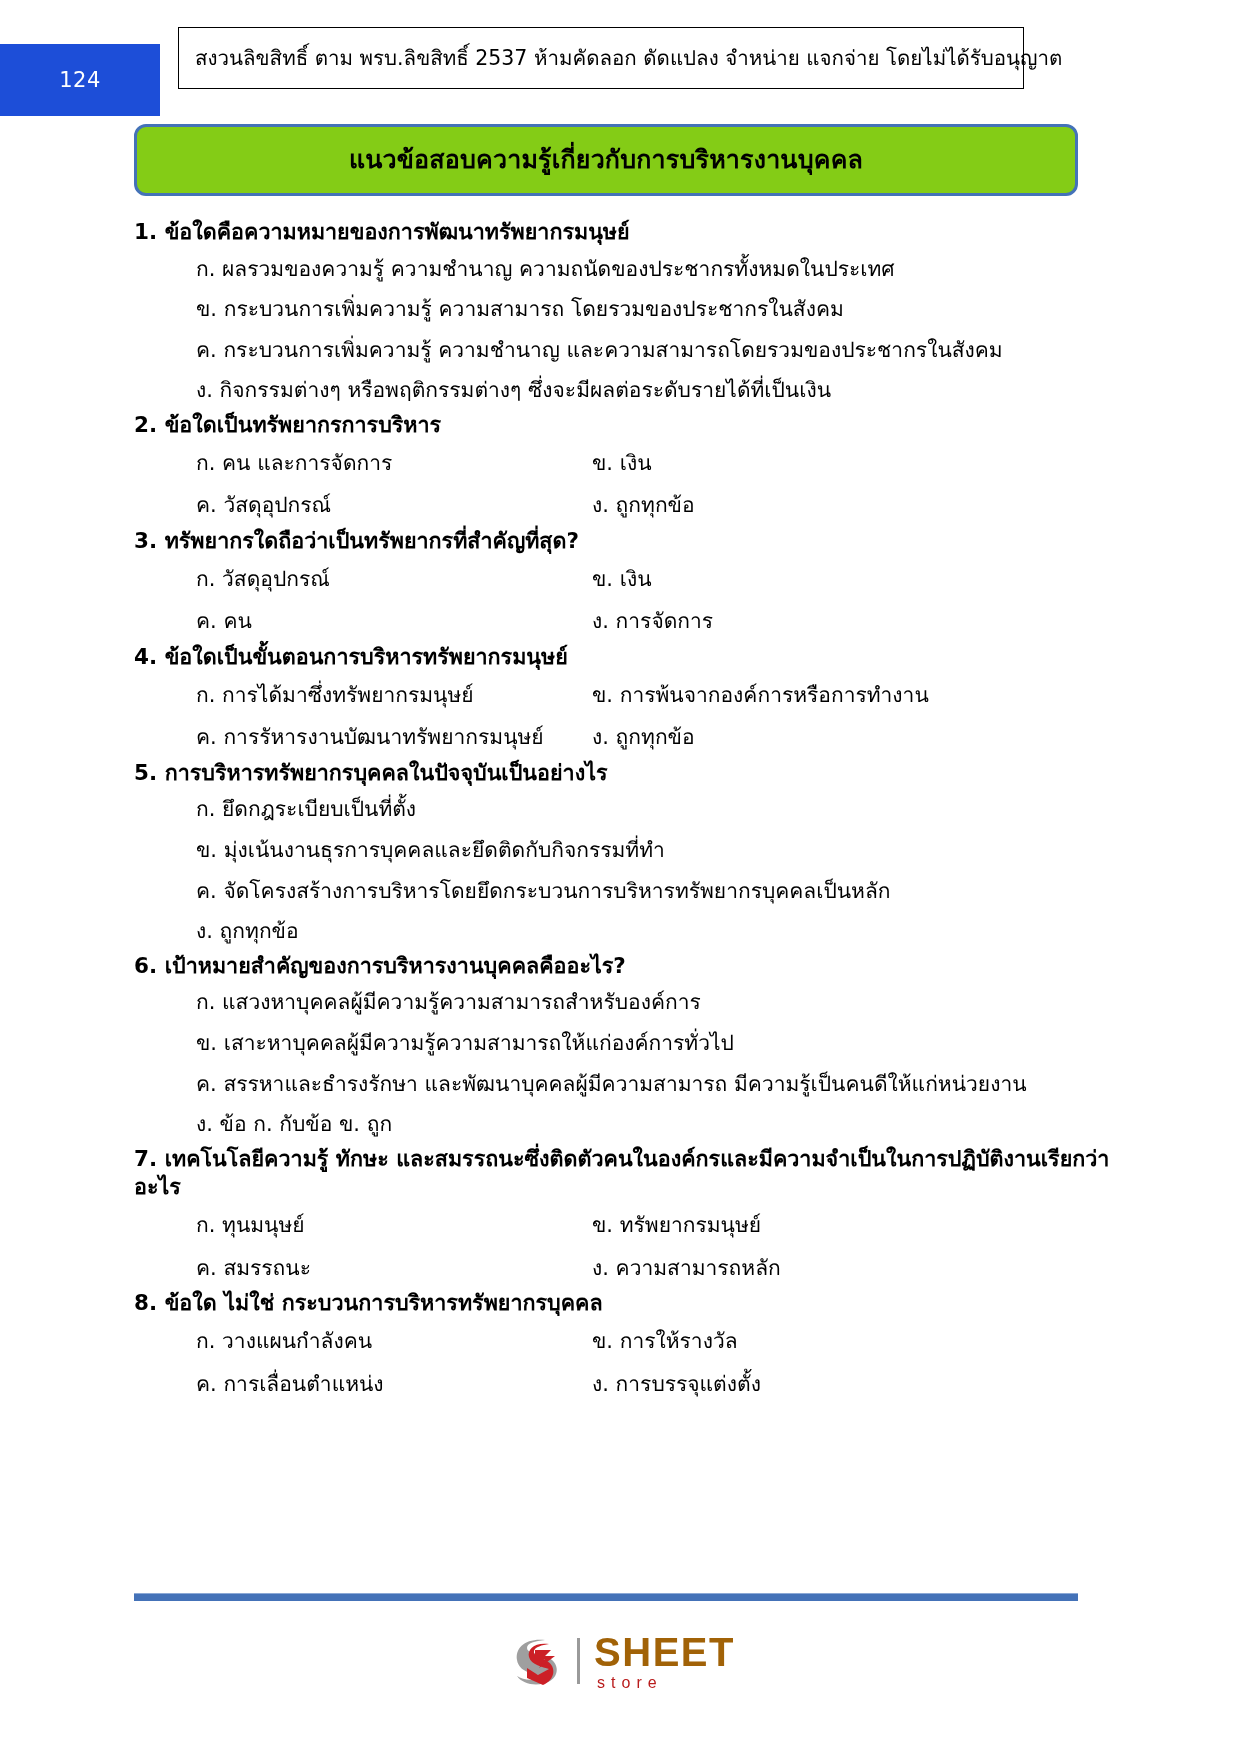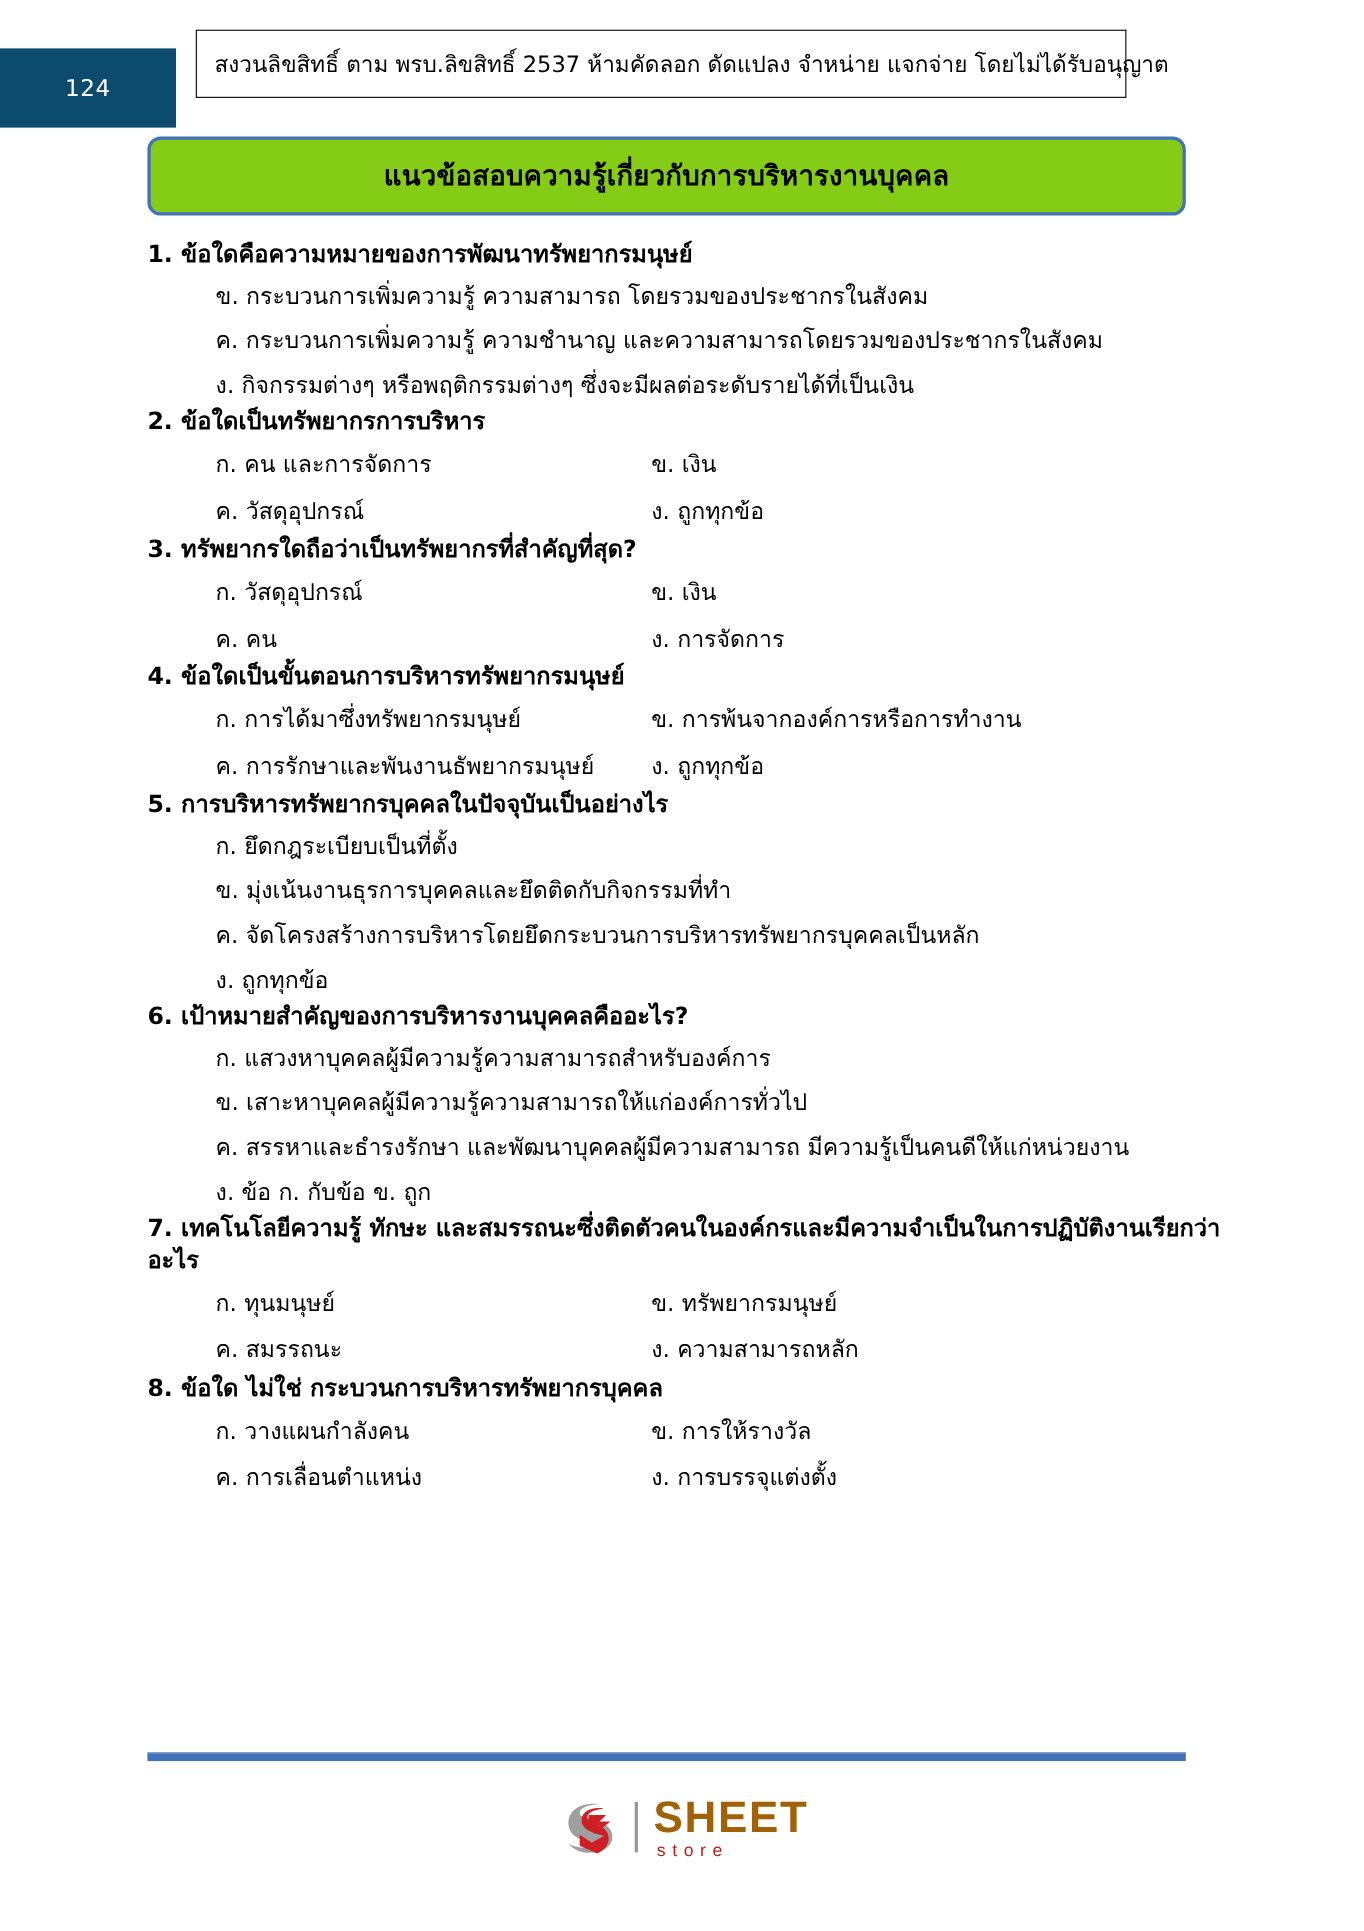--- a/index.html
+++ b/index.html
@@ -24,21 +24,21 @@
     left: 0;
     width: 1240px;
     height: 72px;
   }
   .page-number-block {
     position: absolute;
     left: 0;
     top: 18px;
     width: 160px;
     height: 72px;
-    background: #0c4a6e;
+    background: #1d4ed8;
     color: #ffffff;
     display: flex;
     align-items: center;
     justify-content: center;
     font-size: 21px;
     letter-spacing: 0.5px;
   }
   .copyright-box {
     position: absolute;
     left: 178px;
@@ -189,20 +189,21 @@
 
 <div class="title-box">
   <span class="title-text">แนวข้อสอบความรู้เกี่ยวกับการบริหารงานบุคคล</span>
 </div>
 
 <div class="content">
 
   <div class="question-block">
     <p class="question-text"><span>1.</span> <span>ข้อใดคือความหมายของการพัฒนาทรัพยากรมนุษย์</span></p>
     <div class="options-single">
+      <p class="option-line">ก. ผลรวมของความรู้ ความชำนาญ ความถนัดของประชากรทั้งหมดในประเทศ</p>
       <p class="option-line">ข. กระบวนการเพิ่มความรู้ ความสามารถ โดยรวมของประชากรในสังคม</p>
       <p class="option-line">ค. กระบวนการเพิ่มความรู้ ความชำนาญ และความสามารถโดยรวมของประชากรในสังคม</p>
       <p class="option-line">ง. กิจกรรมต่างๆ หรือพฤติกรรมต่างๆ ซึ่งจะมีผลต่อระดับรายได้ที่เป็นเงิน</p>
     </div>
   </div>
 
   <div class="question-block">
     <p class="question-text"><span>2.</span> <span>ข้อใดเป็นทรัพยากรการบริหาร</span></p>
     <div class="options-grid">
       <p class="option-line">ก.  คน และการจัดการ</p>
@@ -220,21 +221,21 @@
       <p class="option-line">ค.  คน</p>
       <p class="option-line option-col-b">ง.  การจัดการ</p>
     </div>
   </div>
 
   <div class="question-block">
     <p class="question-text"><span>4.</span> <span>ข้อใดเป็นขั้นตอนการบริหารทรัพยากรมนุษย์</span></p>
     <div class="options-grid">
       <p class="option-line">ก. การได้มาซึ่งทรัพยากรมนุษย์</p>
       <p class="option-line option-col-b">ข. การพ้นจากองค์การหรือการทำงาน</p>
-      <p class="option-line">ค. การรักษาและพันงานธัพยากรมนุษย์</p>
+      <p class="option-line">ค. การรัหารงานบัฒนาทรัพยากรมนุษย์</p>
       <p class="option-line option-col-b">ง. ถูกทุกข้อ</p>
     </div>
   </div>
 
   <div class="question-block">
     <p class="question-text"><span>5.</span> <span>การบริหารทรัพยากรบุคคลในปัจจุบันเป็นอย่างไร</span></p>
     <div class="options-single">
       <p class="option-line">ก. ยึดกฎระเบียบเป็นที่ตั้ง</p>
       <p class="option-line">ข. มุ่งเน้นงานธุรการบุคคลและยึดติดกับกิจกรรมที่ทำ</p>
       <p class="option-line">ค. จัดโครงสร้างการบริหารโดยยึดกระบวนการบริหารทรัพยากรบุคคลเป็นหลัก</p>

